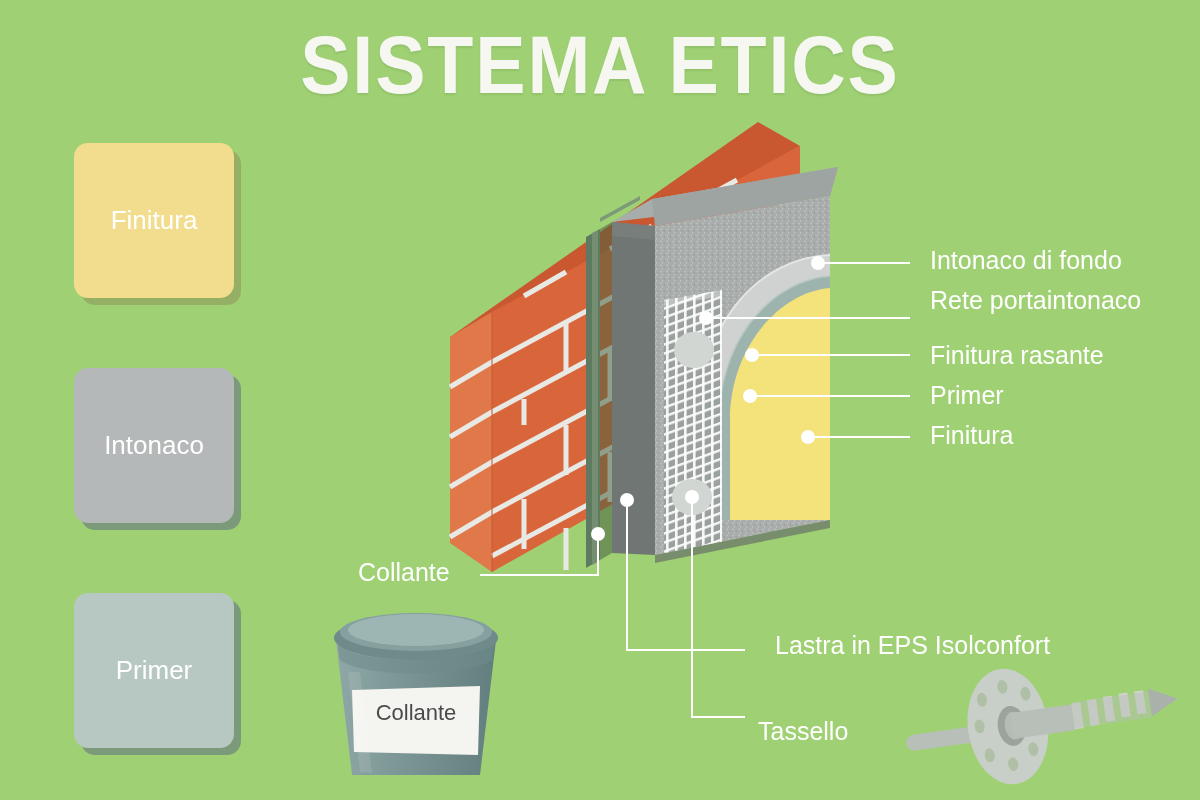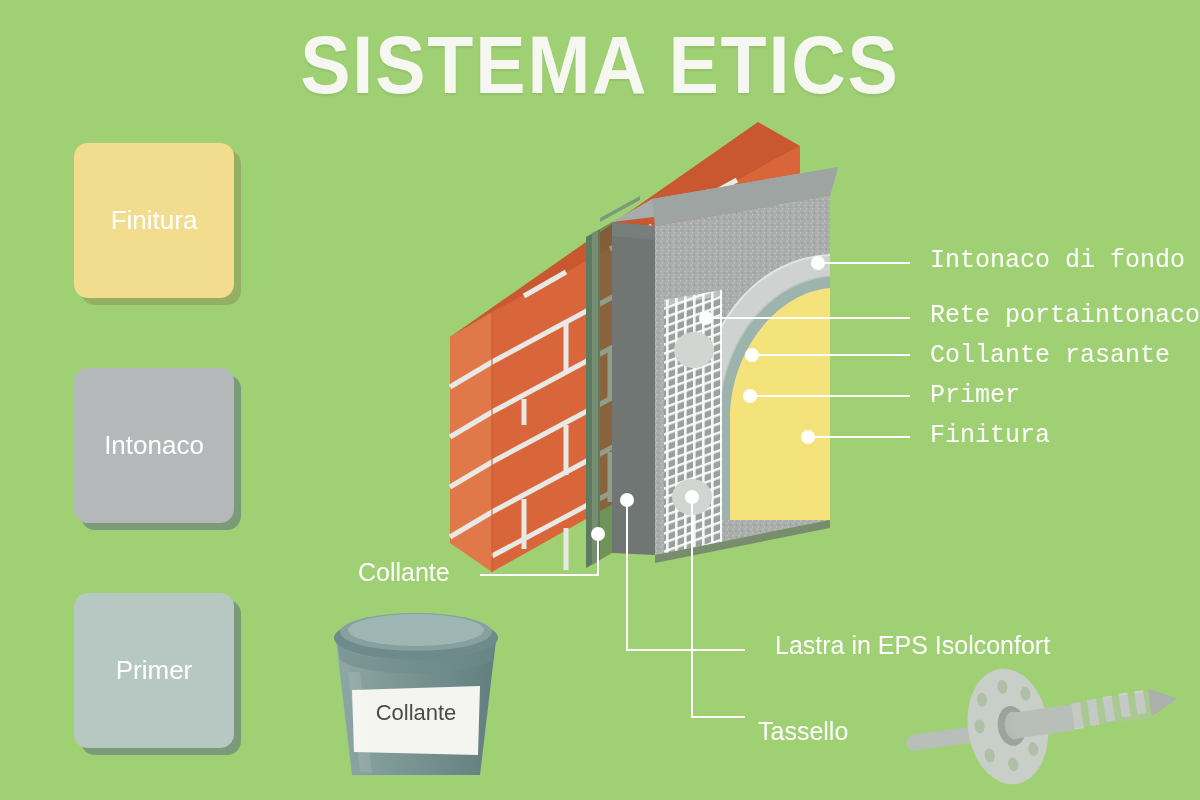--- a/index.html
+++ b/index.html
@@ -68,23 +68,23 @@
 
   
   .callout {
     position: absolute;
     color: #ffffff;
     font-size: 25px;
     font-family: "Liberation Sans", sans-serif;
     white-space: nowrap;
     line-height: 1;
   }
-  .callout.right { left: 930px; font-family: Liberation Mono, monospace; }
+  .callout.right { left: 930px; }
   #label-intonaco-fondo   { top: 248px; }
-  #label-rete             { top: 303px; text-align: right; }
+  #label-rete             { top: 288px; text-align: right; }
   #label-intonaco-rasante { top: 343px; }
   #label-primer           { top: 383px; }
   #label-finitura-wall    { top: 423px; }
   #label-lastra           { left: 758px; top: 633px; margin-left: 17px; }
   #label-tassello         { left: 758px; top: 700px; margin-top: 19px; }
   #label-collante         { left: 358px; top: 560px; }
 
   
   #bucket-label-text {
     position: absolute;
@@ -326,21 +326,21 @@
   </div>
   <div class="swatch" id="swatch-intonaco">
     <span class="sw-label">Intonaco</span>
   </div>
   <div class="swatch" id="swatch-primer">
     <span class="sw-label">Primer</span>
   </div>
 
   <div class="callout right" id="label-intonaco-fondo">Intonaco di fondo</div>
   <div class="callout right" id="label-rete">Rete portaintonaco</div>
-  <div class="callout right" id="label-intonaco-rasante">Collante rasante</div>
+  <div class="callout right" id="label-intonaco-rasante">Finitura rasante</div>
   <div class="callout right" id="label-primer">Primer</div>
   <div class="callout right" id="label-finitura-wall">Finitura</div>
 
   <div class="callout" id="label-lastra">Lastra in EPS Isolconfort</div>
   <div class="callout" id="label-tassello">Tassello</div>
   <div class="callout" id="label-collante">Collante</div>
 
   <div id="bucket-label-text">Collante</div>
 
 </div>

